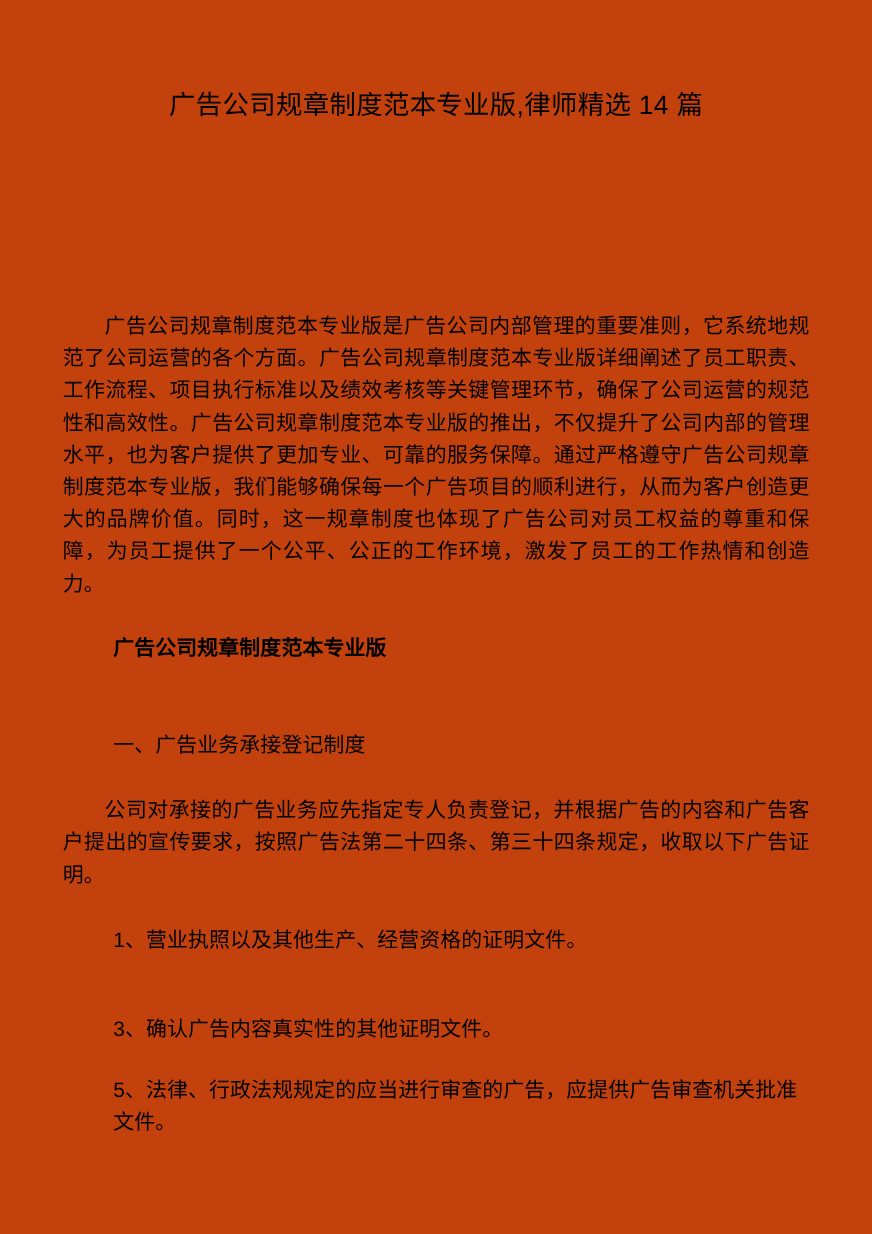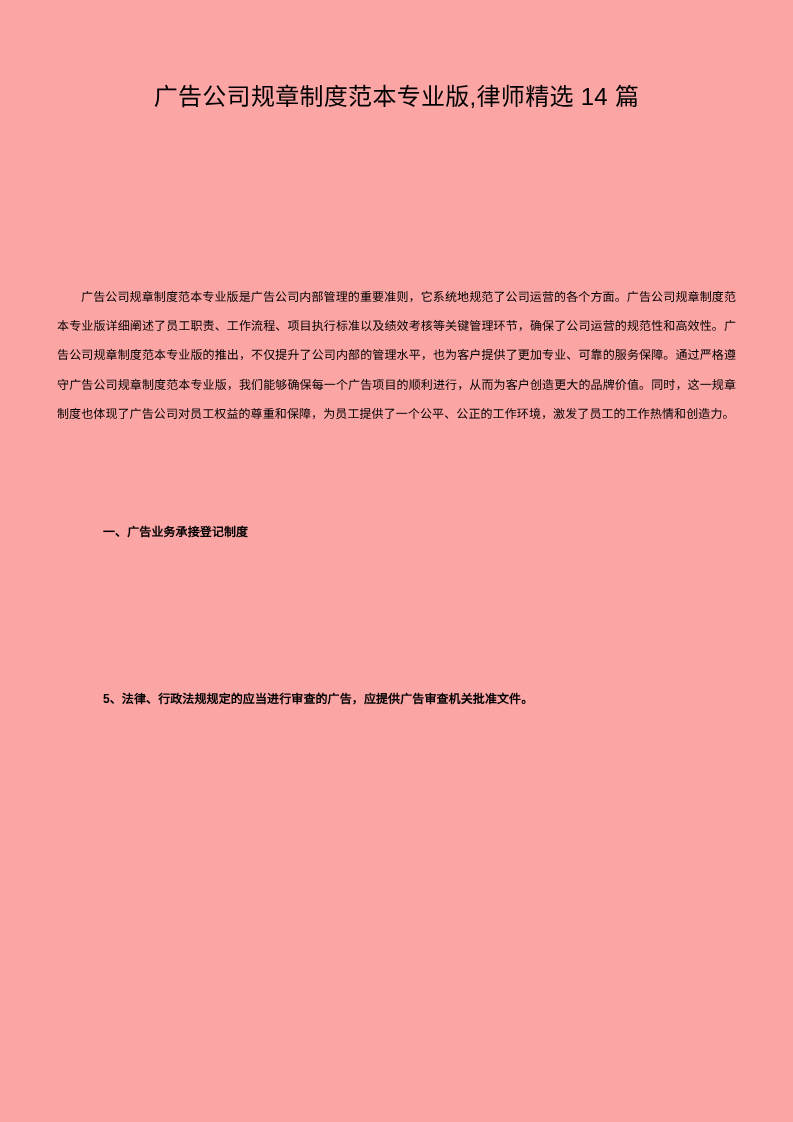--- a/index.html
+++ b/index.html
@@ -13,21 +13,21 @@
     font-family: "Liberation Sans", "DejaVu Sans", sans-serif;
     color: #000000;
     -webkit-font-smoothing: antialiased;
   }
 
   .page {
     position: relative;
     width: 793px;
     height: 1122px;
     margin: 0 auto;
-    background: #fca5a5;
+    background: #c2410c;
     overflow: hidden;
     box-sizing: border-box;
   }
 
   
   .doc-title {
     position: absolute;
     left: 0;
     top: 64px;
     width: 793px;
@@ -42,37 +42,36 @@
   
   .body-area {
     position: absolute;
     left: 57px;
     top: 283px;
     width: 679px;
   }
 
   
   .para {
-    font-size: 12px;
+    font-size: 19px;
     line-height: 29.2px;
     text-align: justify;
     text-justify: inter-ideograph;
     margin: 0;
     letter-spacing: 0.1px;
   }
 
   .para.indent {
     text-indent: 2em;
   }
 
   .para.flush {
     padding-left: 46px;
     text-indent: 0;
     text-align: left;
-    font-weight: bold;
   }
 
   .para.bold {
     font-weight: 700;
     padding-left: 46px;
     text-indent: 0;
     text-align: left;
   }
 
   
@@ -87,39 +86,43 @@
 <div class="page">
 
   <h1 class="doc-title">广告公司规章制度范本专业版,律师精选 14 篇</h1>
 
   <div class="body-area">
 
     <p class="para indent">广告公司规章制度范本专业版是广告公司内部管理的重要准则，它系统地规范了公司运营的各个方面。广告公司规章制度范本专业版详细阐述了员工职责、工作流程、项目执行标准以及绩效考核等关键管理环节，确保了公司运营的规范性和高效性。广告公司规章制度范本专业版的推出，不仅提升了公司内部的管理水平，也为客户提供了更加专业、可靠的服务保障。通过严格遵守广告公司规章制度范本专业版，我们能够确保每一个广告项目的顺利进行，从而为客户创造更大的品牌价值。同时，这一规章制度也体现了广告公司对员工权益的尊重和保障，为员工提供了一个公平、公正的工作环境，激发了员工的工作热情和创造力。</p>
 
     <div class="gap-lead"></div>
 
+    <p class="para bold">广告公司规章制度范本专业版</p>
 
     <div class="gap-heading"></div>
 
 
     <div class="gap-section"></div>
 
     <p class="para flush">一、广告业务承接登记制度</p>
 
     <div class="gap-heading"></div>
 
+    <p class="para indent">公司对承接的广告业务应先指定专人负责登记，并根据广告的内容和广告客户提出的宣传要求，按照广告法第二十四条、第三十四条规定，收取以下广告证明。</p>
 
     <div class="gap-section"></div>
 
+    <p class="para flush">1、营业执照以及其他生产、经营资格的证明文件。</p>
 
     <div class="gap-item"></div>
 
 
     <div class="gap-item"></div>
 
+    <p class="para flush">3、确认广告内容真实性的其他证明文件。</p>
 
     <div class="gap-item"></div>
 
     <p class="para flush">5、法律、行政法规规定的应当进行审查的广告，应提供广告审查机关批准文件。</p>
 
     <div class="gap-item"></div>
 
 
     <div class="gap-item"></div>
 

